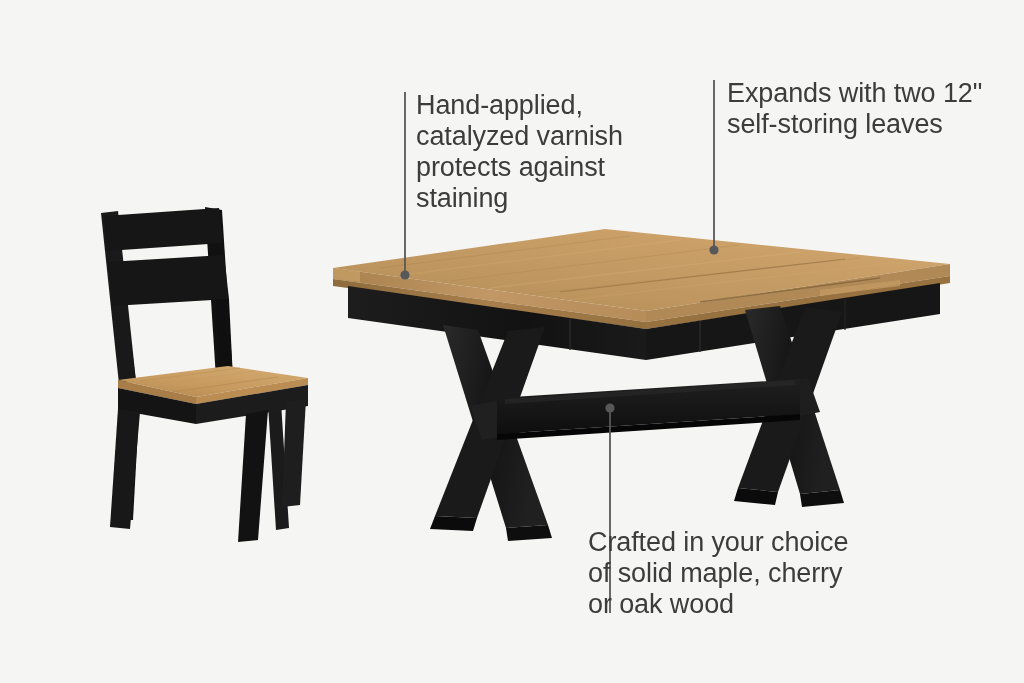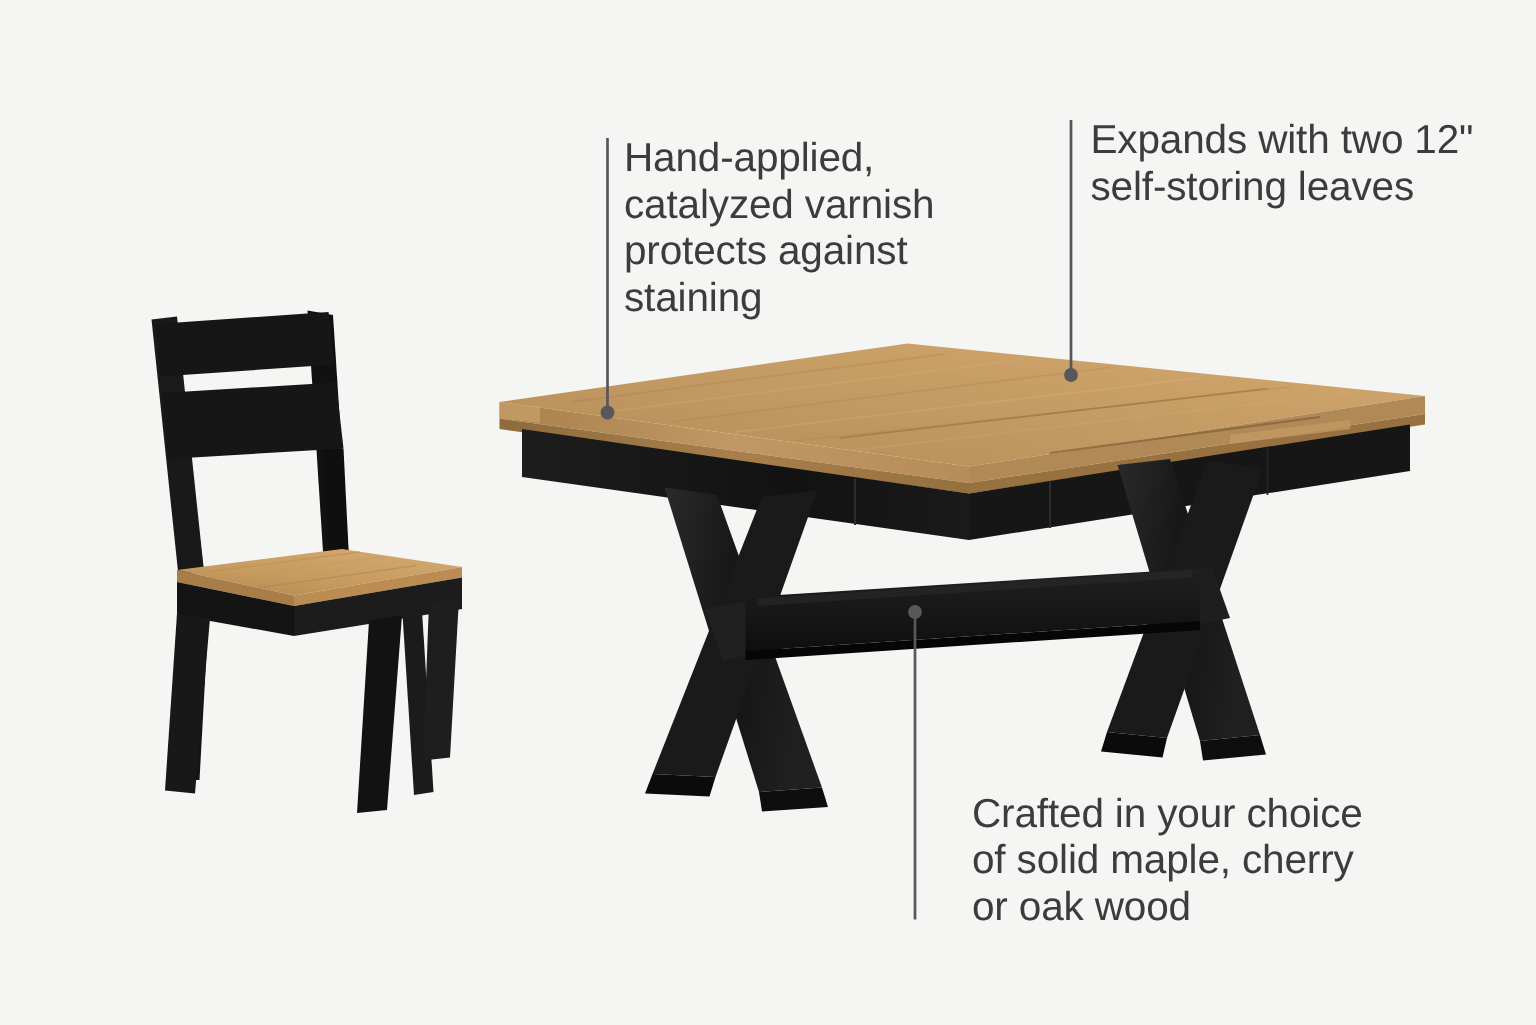--- a/index.html
+++ b/index.html
@@ -39,21 +39,21 @@
     left: 416px;
     top: 90px;
     width: 240px;
   }
   #callout-leaves {
     left: 727px;
     top: 78px;
     width: 260px;
   }
   #callout-wood {
-    left: 648px;
+    left: 588px;
     top: 527px;
     width: 270px;
   }
 </style>
 </head>
 <body>
 
 <div id="stage">
 
   <svg id="scene" viewBox="0 0 1024 683">

